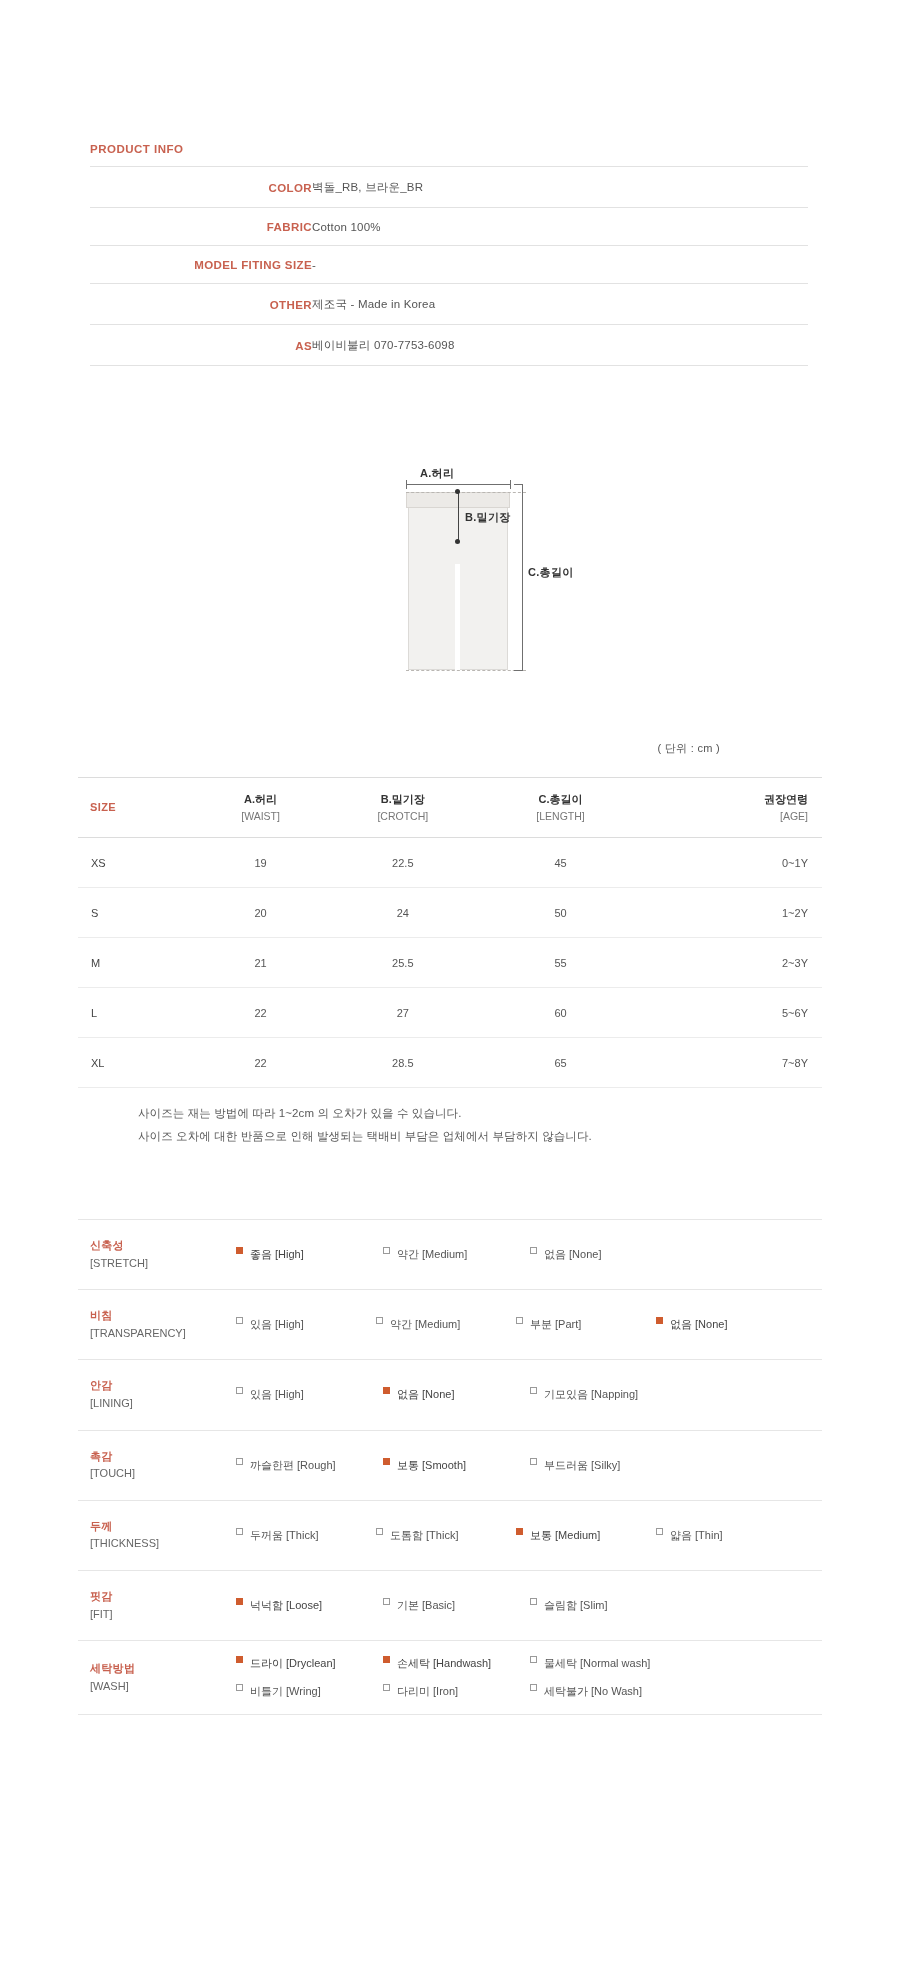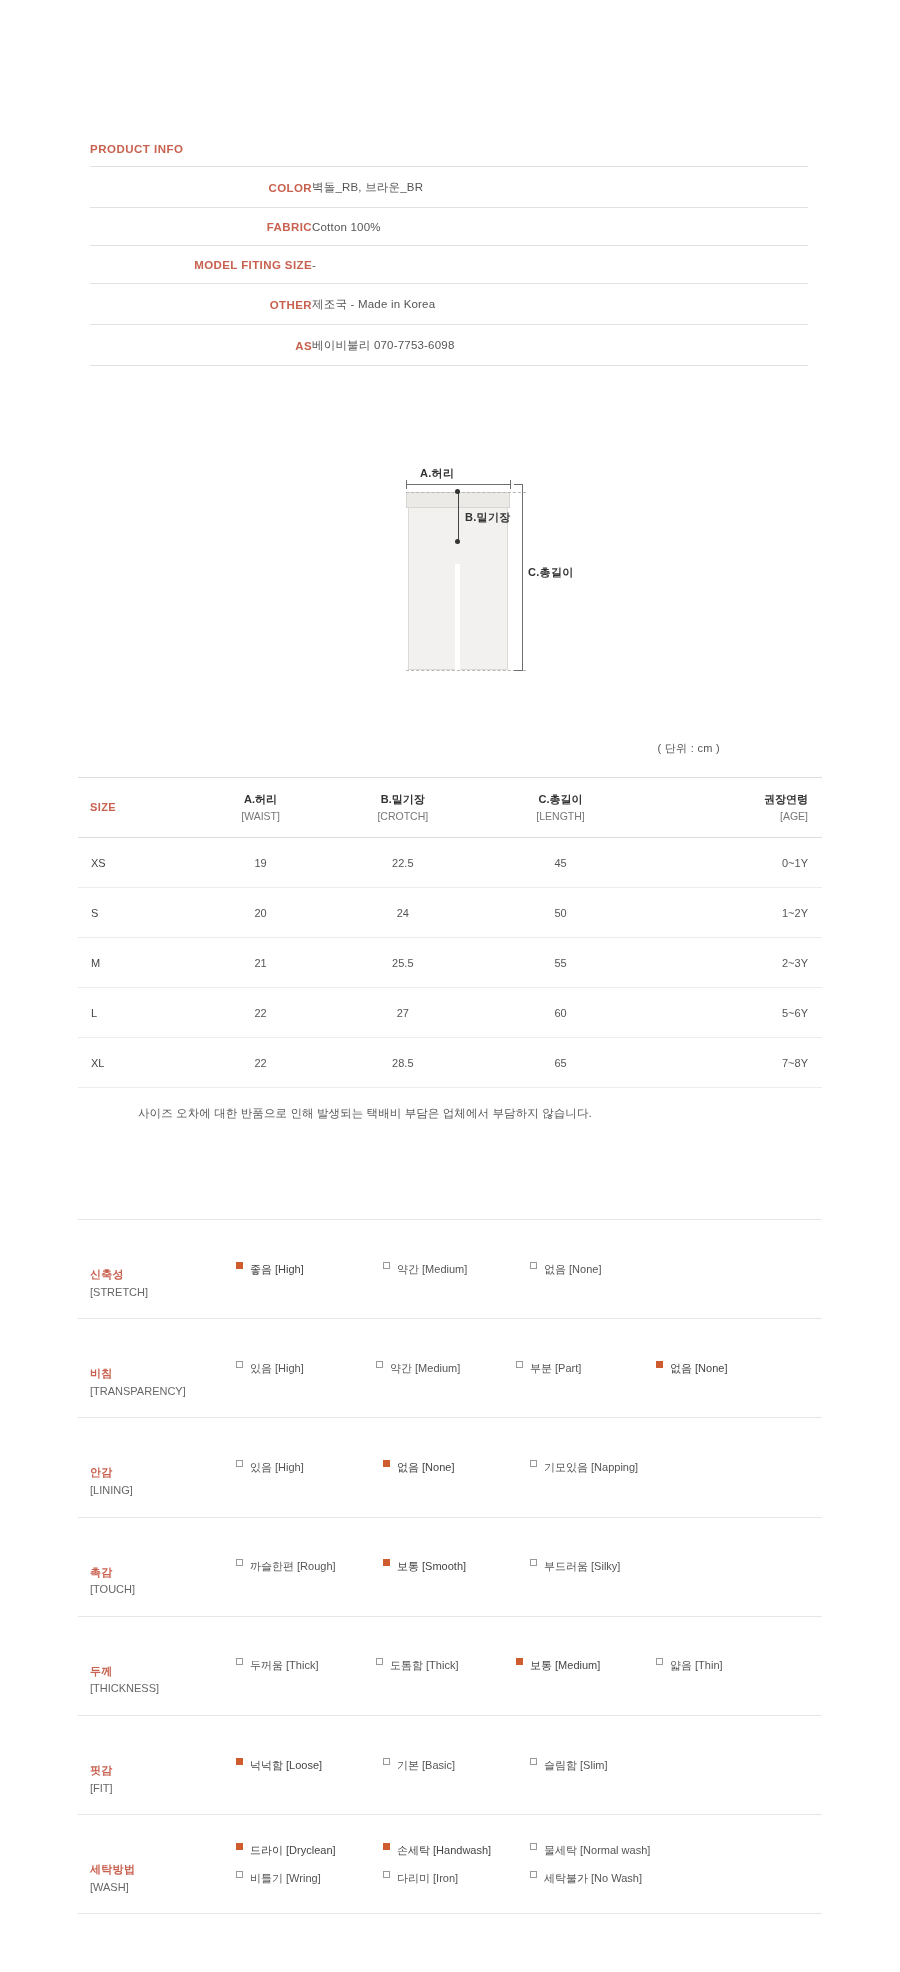--- a/index.html
+++ b/index.html
@@ -163,21 +163,21 @@
   table.attr { width: 100%; border-collapse: collapse; }
   table.attr tr { border-bottom: 1px solid #e6e6e6; }
   table.attr tr.first { border-top: 1px solid #e6e6e6; }
   table.attr td.name {
     width: 158px;
     padding: 17px 0 17px 12px;
     vertical-align: middle;
     font-size: 11px;
     line-height: 1.6;
   }
-  td.name .kr { color: #c8614f; font-weight: bold; letter-spacing: 0.3px; display: block; margin-top: 29px; }
+  td.name .kr { color: #c8614f; font-weight: bold; letter-spacing: 0.3px; display: block; }
   td.name .en { color: #666; font-weight: normal; display: block; }
   td.opts { padding: 15px 0 15px 0; vertical-align: middle; }
   .optrow { display: flex; align-items: center; }
   .opt {
     display: flex; align-items: flex-start;
     font-size: 11px; color: #555;
     margin-right: 16px;
     white-space: nowrap;
   }
   .opt .box {
@@ -307,20 +307,21 @@
             <td>22</td>
             <td>28.5</td>
             <td>65</td>
             <td class="age">7~8Y</td>
           </tr>
         </tbody>
     </table>
   </div>
 
   <div class="notice">
+    <div>사이즈는 재는 방법에 따라 1~2cm 의 오차가 있을 수 있습니다.</div>
     <div>사이즈 오차에 대한 반품으로 인해 발생되는 택배비 부담은 업체에서 부담하지 않습니다.</div>
   </div>
 
   <div class="attrs">
     <table class="attr">
       <tbody id="attr-body">
           <tr class="first">
             <td class="name">
               <span class="kr">신축성</span>
               <span class="en">[STRETCH]</span>

